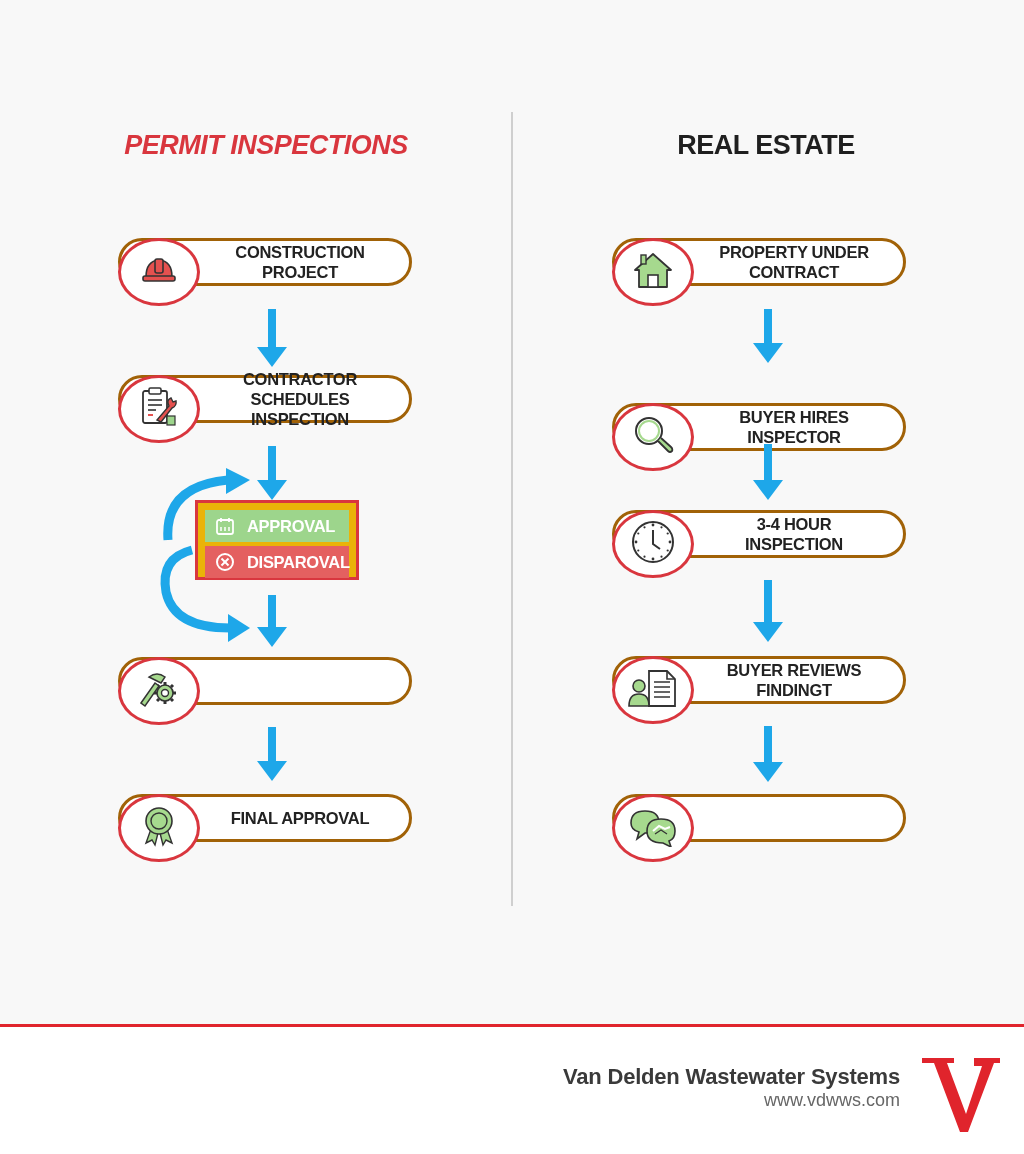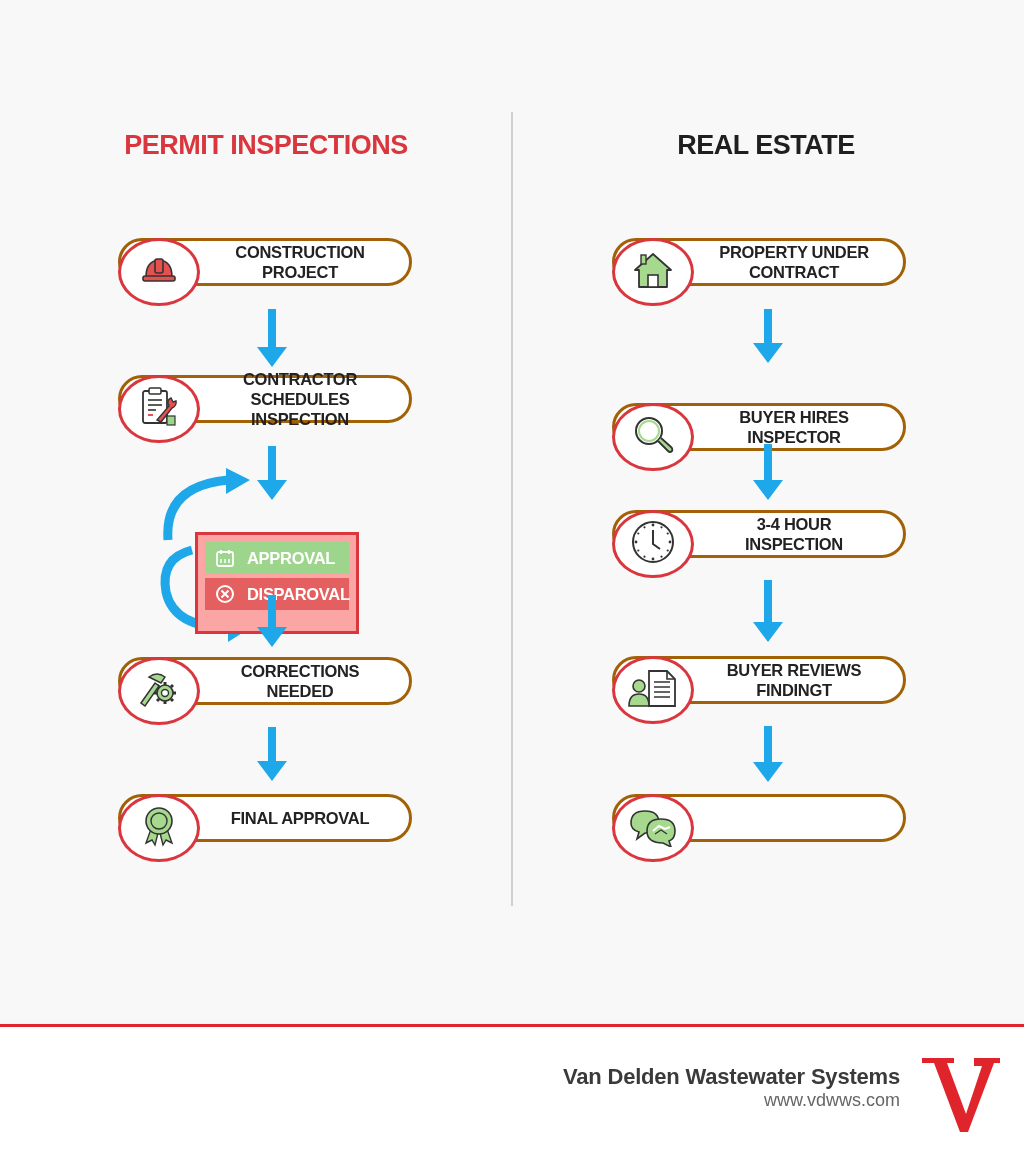--- a/index.html
+++ b/index.html
@@ -6,21 +6,21 @@
   body {
     width: 1024px; height: 1154px; position: relative; overflow: hidden;
     background: #f7f7f7;
     font-family: "Liberation Sans", "DejaVu Sans", sans-serif;
   }
   .canvas { position: absolute; left: 0; top: 0; width: 1024px; height: 1020px; background: #f8f8f8; }
   .divider { position: absolute; left: 511px; top: 112px; width: 2px; height: 794px; background: #cfcfcf; }
 
   .col-title { position: absolute; text-align: center; font-weight: 700; line-height: 30px; }
   .col-title .l1 { color: #1f1f1f; font-size: 27px; letter-spacing: -0.5px; display:block; }
-  .col-title .l2 { color: #d9363e; font-size: 27px; letter-spacing: -0.5px; display:block; }
+  .col-title .l2 { color: #d9363e; font-size: 27px; letter-spacing: -0.5px; display:block;font-style:italic; }
 
   .pill {
     position: absolute; height: 48px; box-sizing: border-box;
     border: 3px solid #a16207; border-radius: 36px; background: #ffffff;
   }
   .pill .icon-circle {
     position: absolute; left: -3px; top: -3px; width: 82px; height: 68px; box-sizing: border-box;
     border: 3px solid #d9363e; border-radius: 50%; background: #fff;
     display: flex; align-items: center; justify-content: center;
   }
@@ -33,22 +33,22 @@
 
   .arrow { position: absolute; width: 30px; }
   .arrow .shaft { position: absolute; left: 11px; top: 0; width: 8px; background: #1ea7e9; }
   .arrow .head {
     position: absolute; left: 0; width: 0; height: 0;
     border-left: 15px solid transparent; border-right: 15px solid transparent;
     border-top: 20px solid #1ea7e9;
   }
 
   .decision {
-    position: absolute; left: 195px; top: 532px; width: 164px; height: 102px; box-sizing: border-box;
-    border: 3px solid #d9363e; background: #fca5a5;
+    position: absolute; left: 195px; top: 500px; width: 164px; height: 80px; box-sizing: border-box;
+    border: 3px solid #d9363e; background: #eab308;
   }
   .decision .row {
     position: absolute; left: 7px; right: 7px; height: 32px;
     display: flex; align-items: center; padding-left: 10px; box-sizing: border-box;
     color: #fff; font-weight: 700; font-size: 16.5px; letter-spacing: -0.3px;
   }
   .decision .approve { top: 7px; background: #9dd58c; }
   .decision .reject { top: 43px; background: #e46060; }
   .decision .row .ico { margin-right: 12px; display: inline-flex; }
 
@@ -168,22 +168,20 @@
               <line x1="6" y1="6" x2="8" y2="8"></line>
             <line x1="8" y1="-8" x2="6" y2="-6"></line>
               <line x1="-6" y1="6" x2="-8" y2="8"></line>
           </g>
         </g>
         <path d="M4 34 L18 14 L22 17 L8 37 Z" fill="#a6d98e" stroke="#333" stroke-width="1.5"></path>
         <path d="M12 8 Q20 2 28 8 L24 14 L16 10 Z" fill="#a6d98e" stroke="#333" stroke-width="1.5"></path>
       </svg>
     </span>
   </div>
-  <div class="label">CORRECTIONS
-NEEDED</div>
 </div>
 
 <div class="arrow" style="left:257px; top:727px; height:56px;">
   <div class="shaft" style="height:36px;"></div>
     <div class="head" style="top:34px;"></div>
 </div>
 
 <div class="pill" style="left:118px; top:794px; width:294px;">
   <div class="icon-circle">
     <span>

